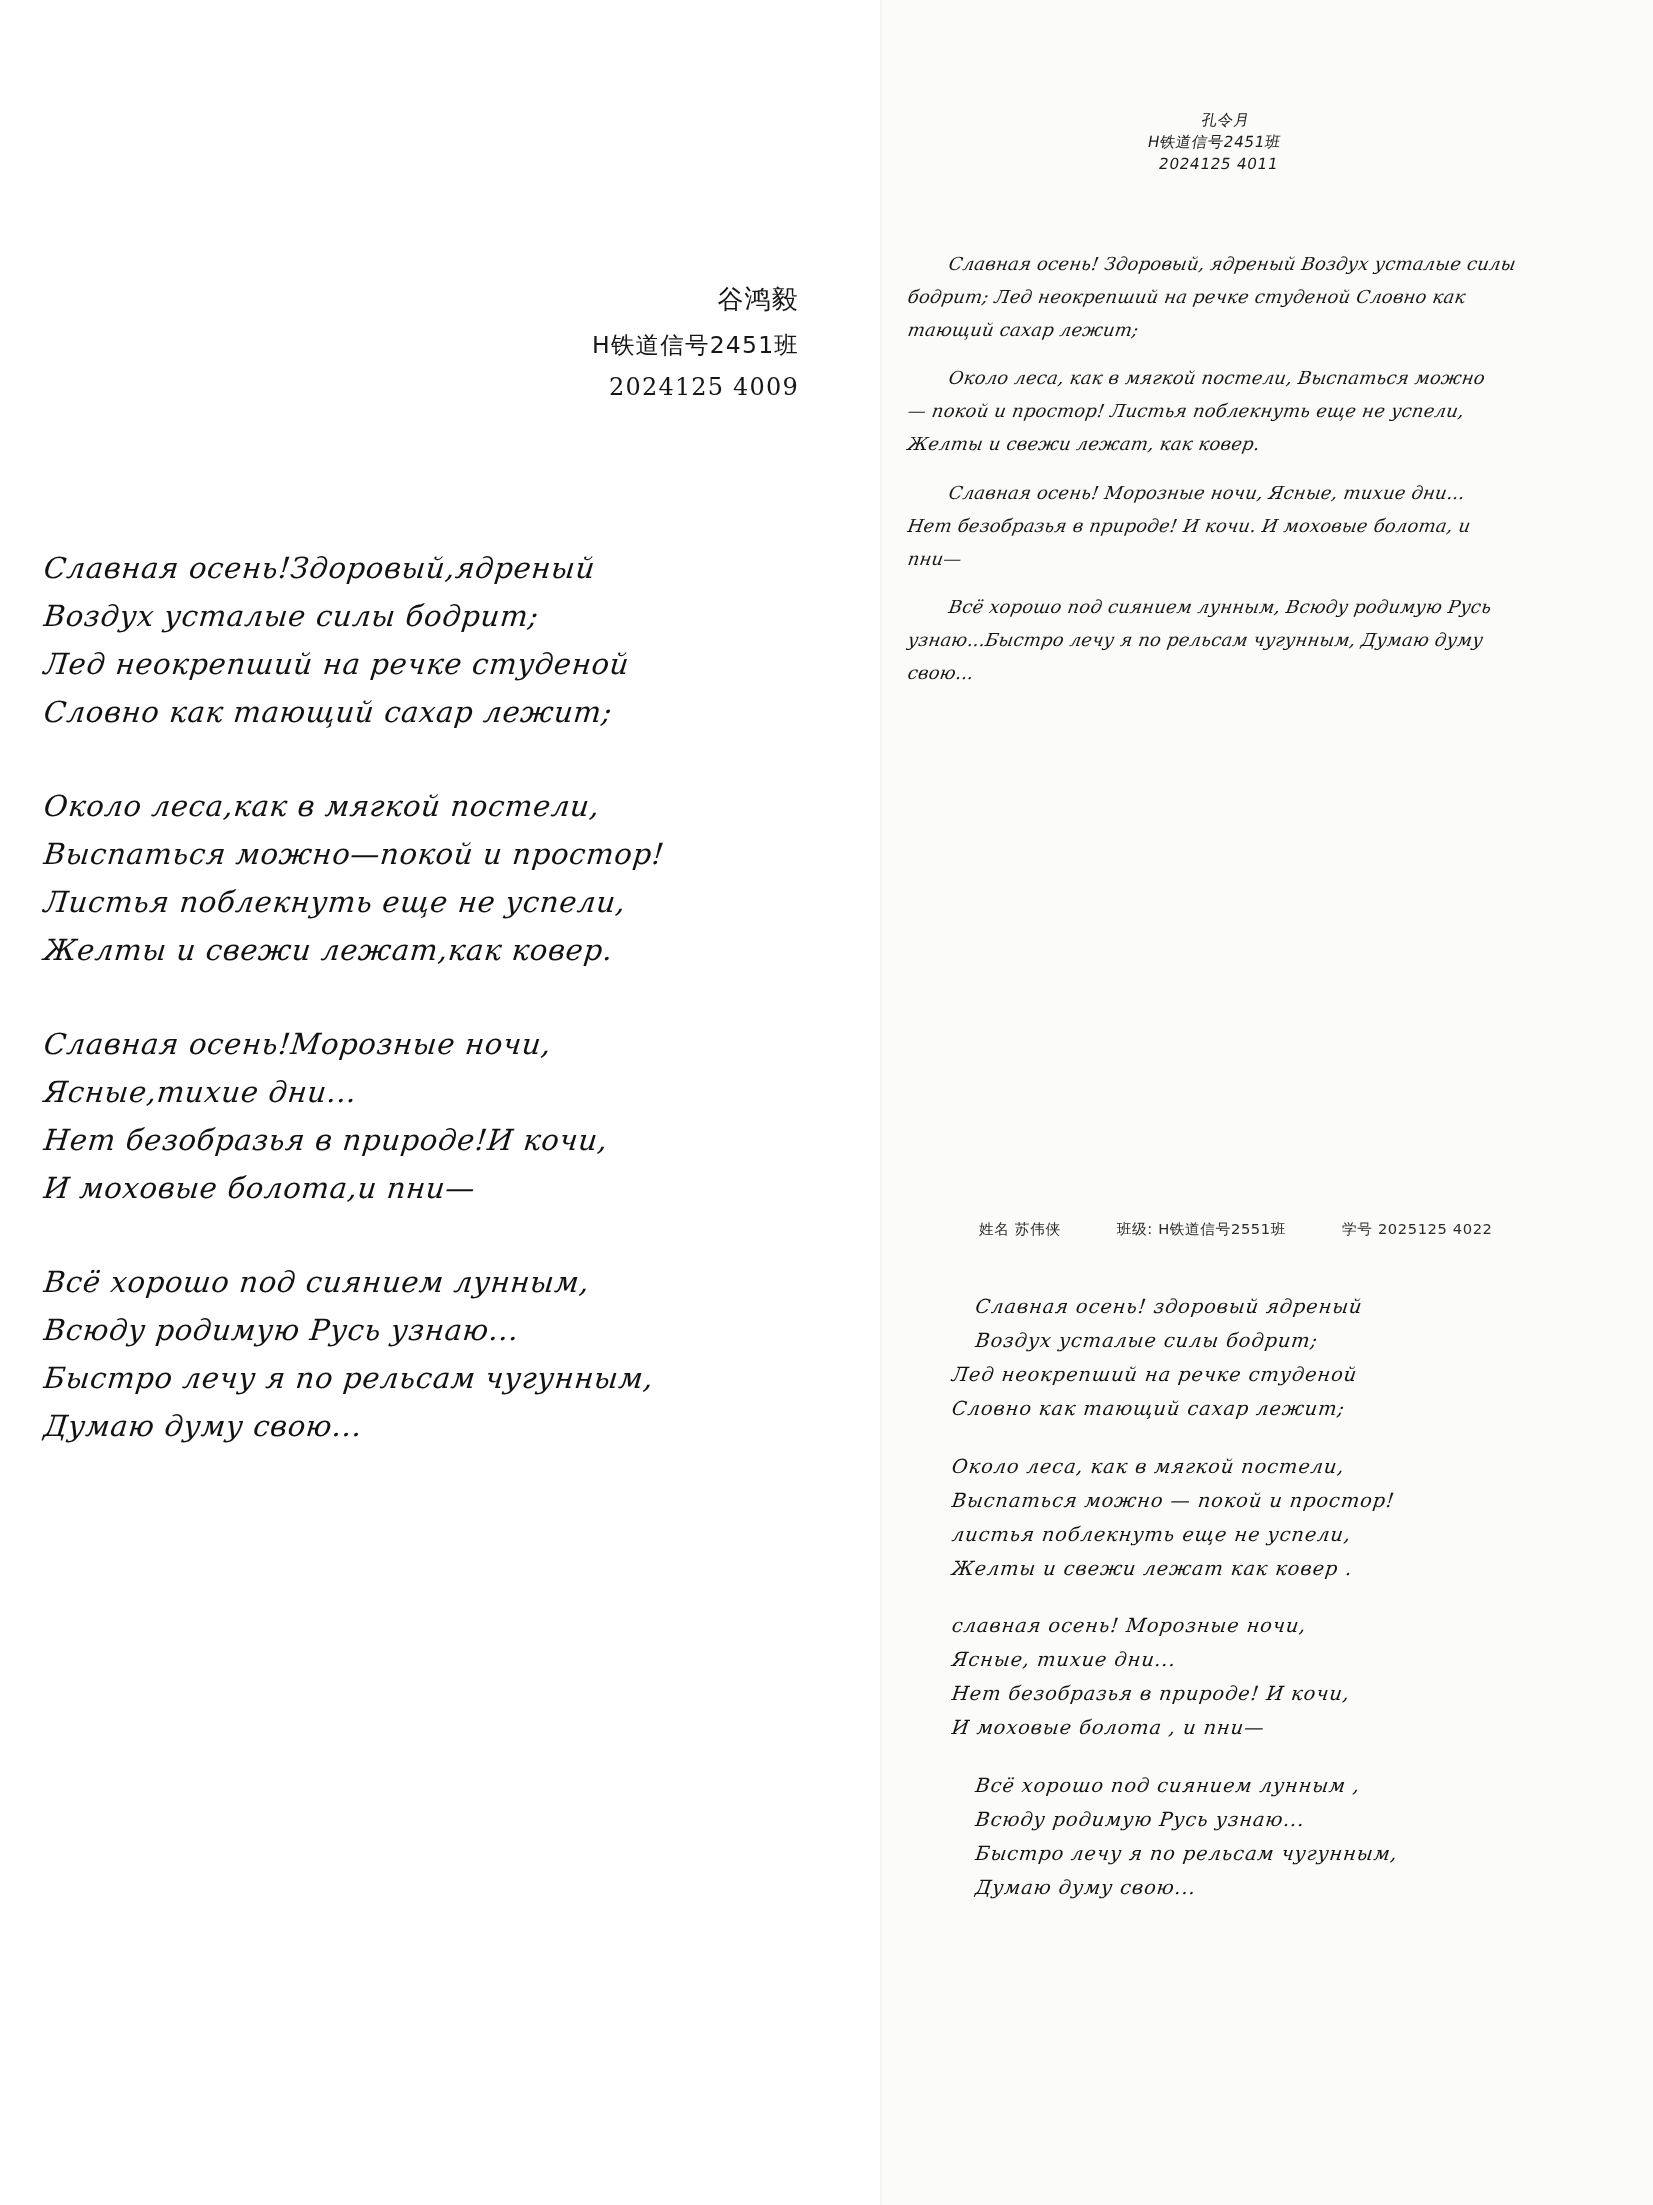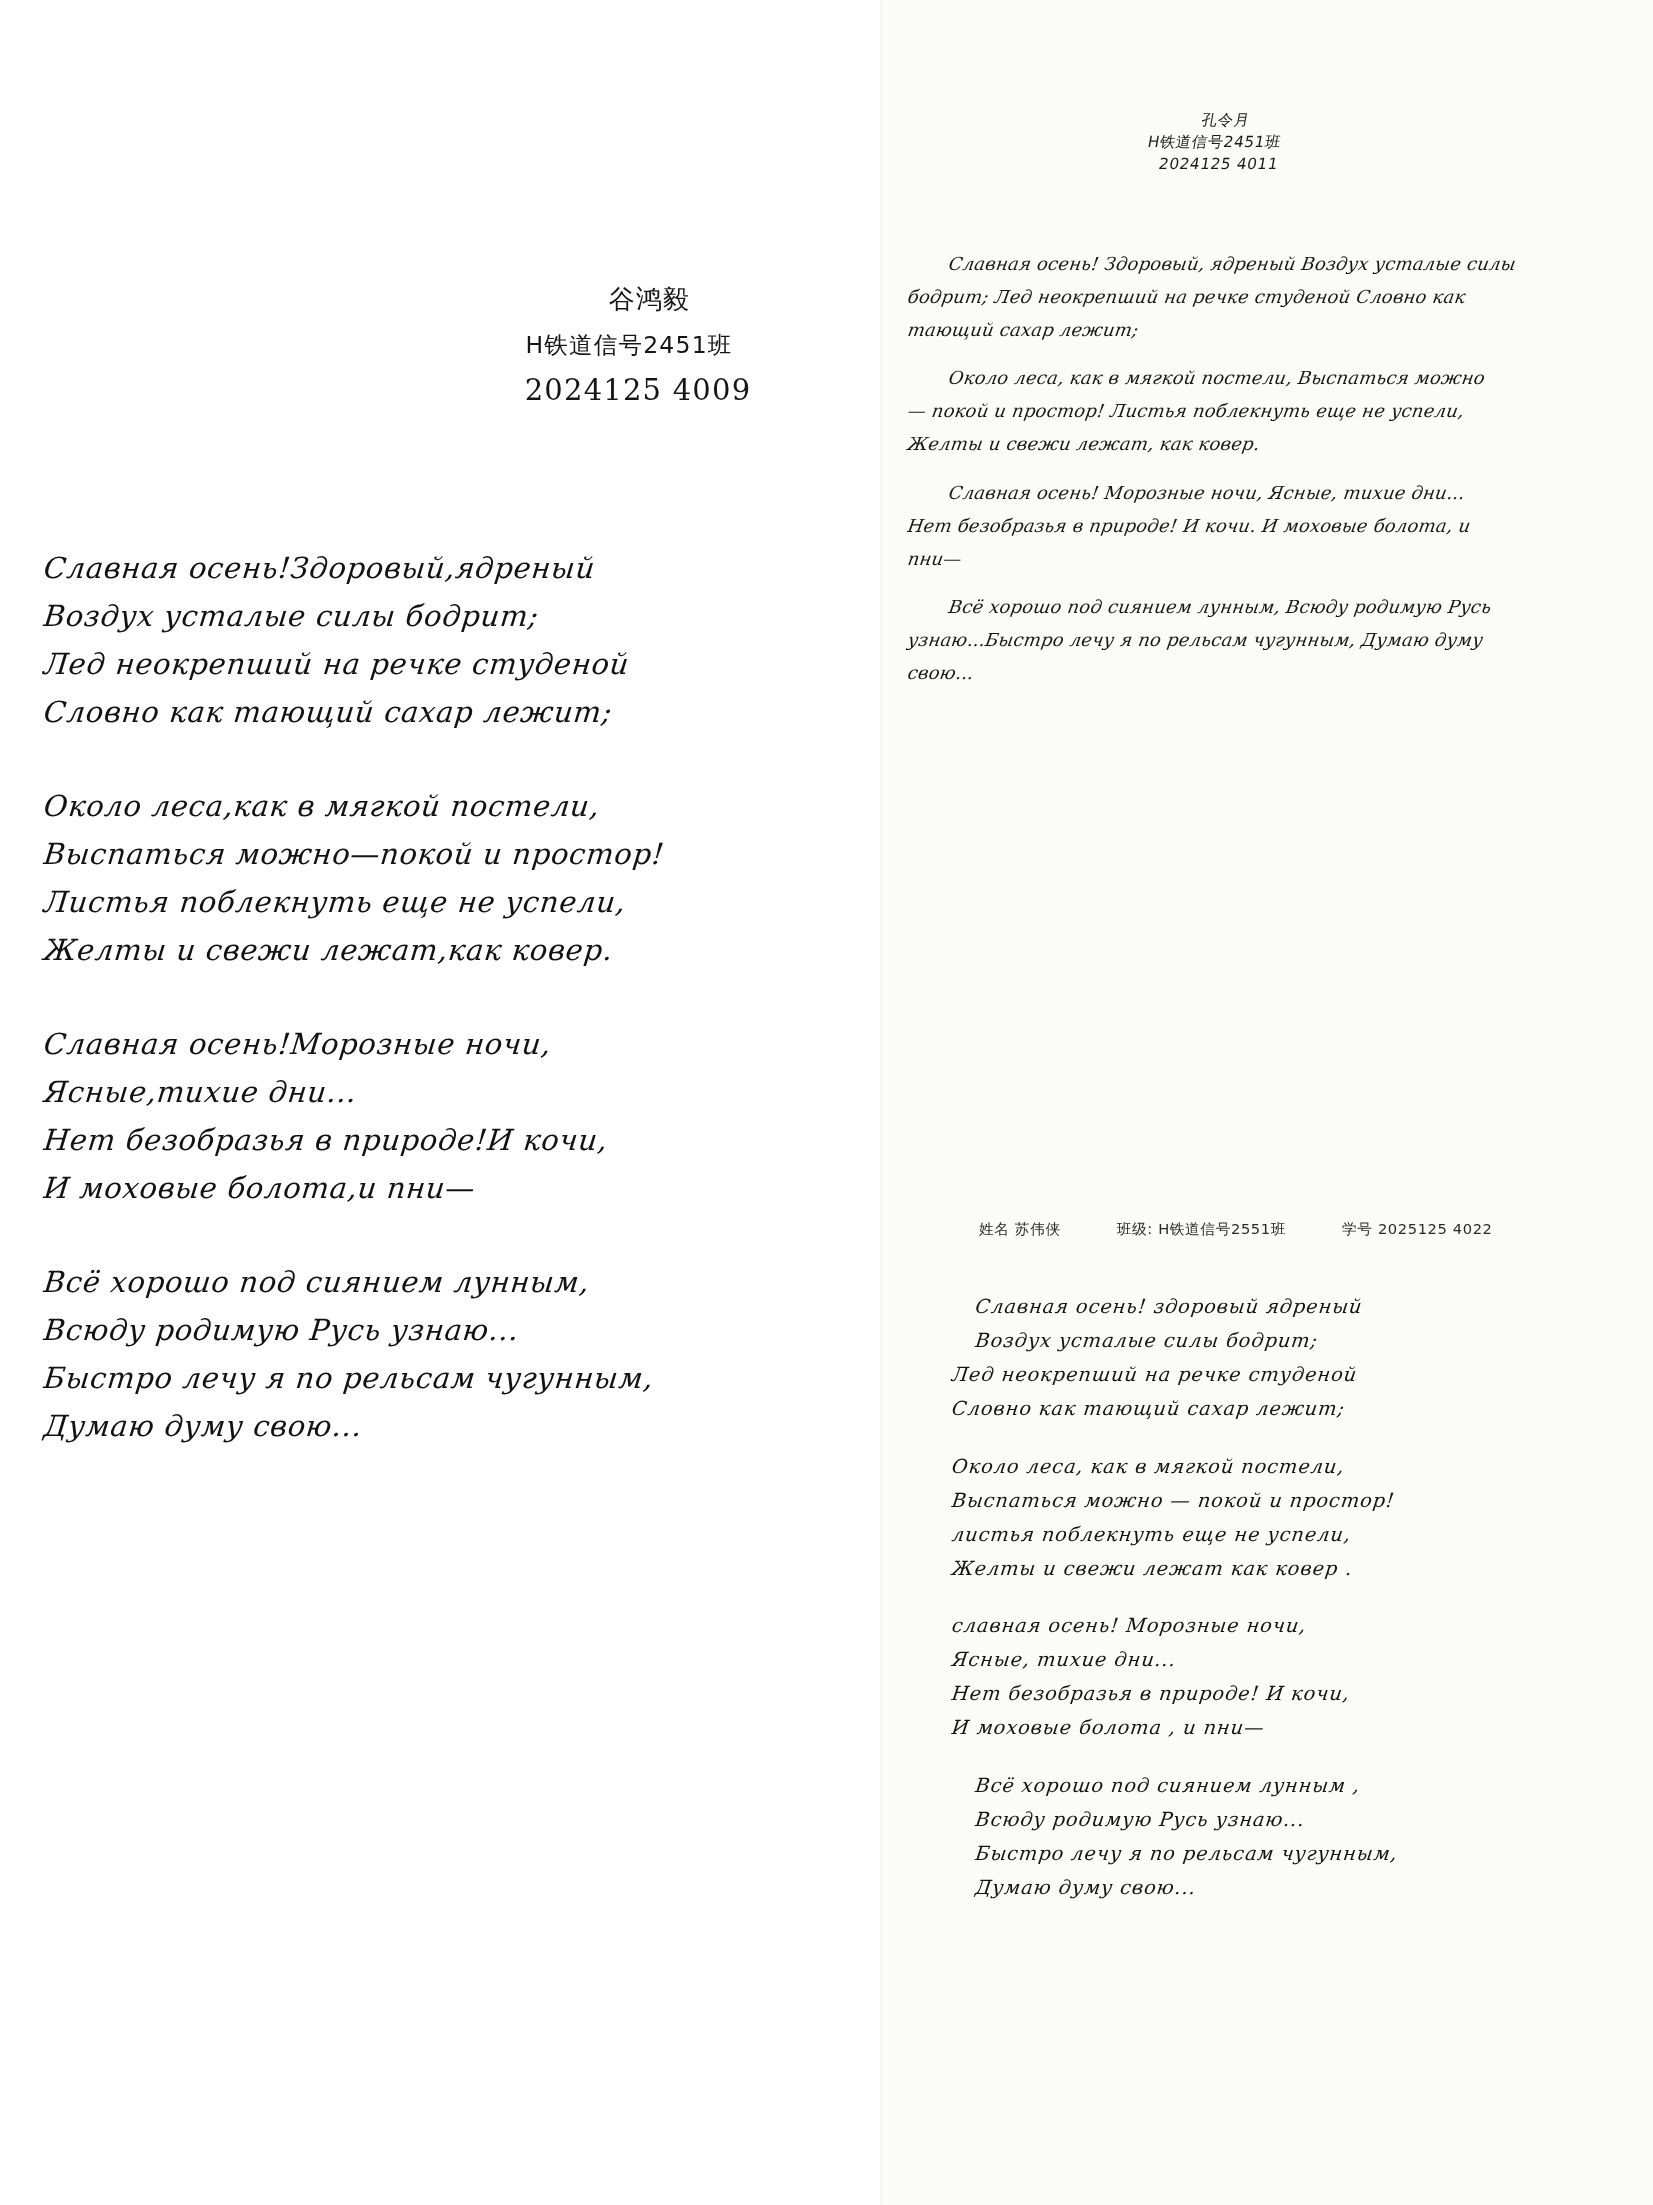--- a/index.html
+++ b/index.html
@@ -53,35 +53,35 @@
   .hand {
     font-family: "DejaVu Serif", serif;
     font-style: italic;
     color: #151515;
     white-space: pre-wrap;
   }
 
   
   .left-head {
     position: absolute;
-    left: 400px;
+    left: 388px;
     top: 282px;
     width: 411px;
-    text-align: center;
+    text-align: right;
   }
   .left-head .line {
     font-family: "DejaVu Sans", sans-serif;
     font-size: 23.5px;
     letter-spacing: 1.2px;
     color: #161616;
     margin-bottom: 11.8px;
   }
   .left-head .line.name { font-size: 26px; margin-left: 88px; }
   .left-head .line.cls  { font-size: 23.5px; margin-left: 47px; }
-  .left-head .line.num  { font-size: 29px; margin-left: 65px; font-family: "DejaVu Serif", serif; }
+  .left-head .line.num  { font-size: 24px; margin-left: 65px; font-family: "DejaVu Serif", serif; }
 
   .left-body {
     position: absolute;
     left: 44px;
     top: 544px;
     width: 811px;
   }
   .left-body .stanza { margin-bottom: 46px; }
   .left-body .vline {
     font-family: "DejaVu Serif", serif;

